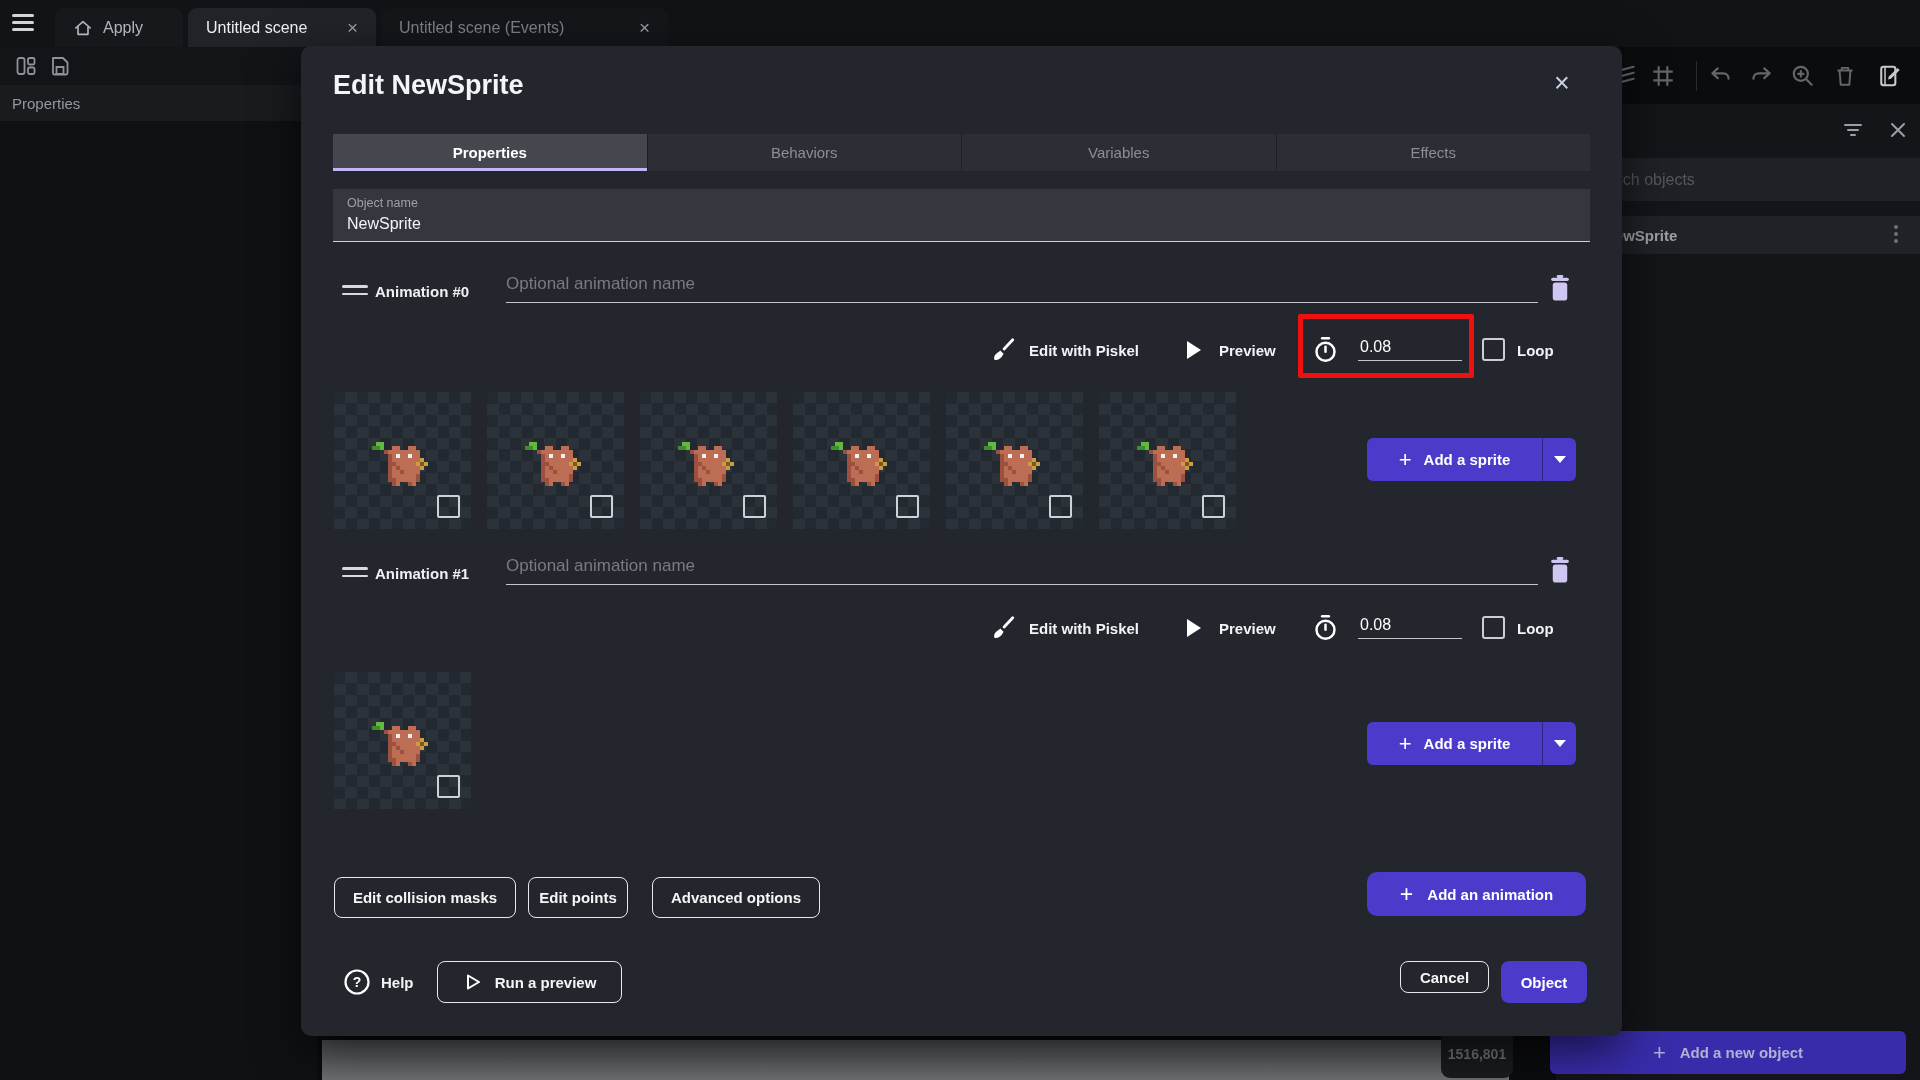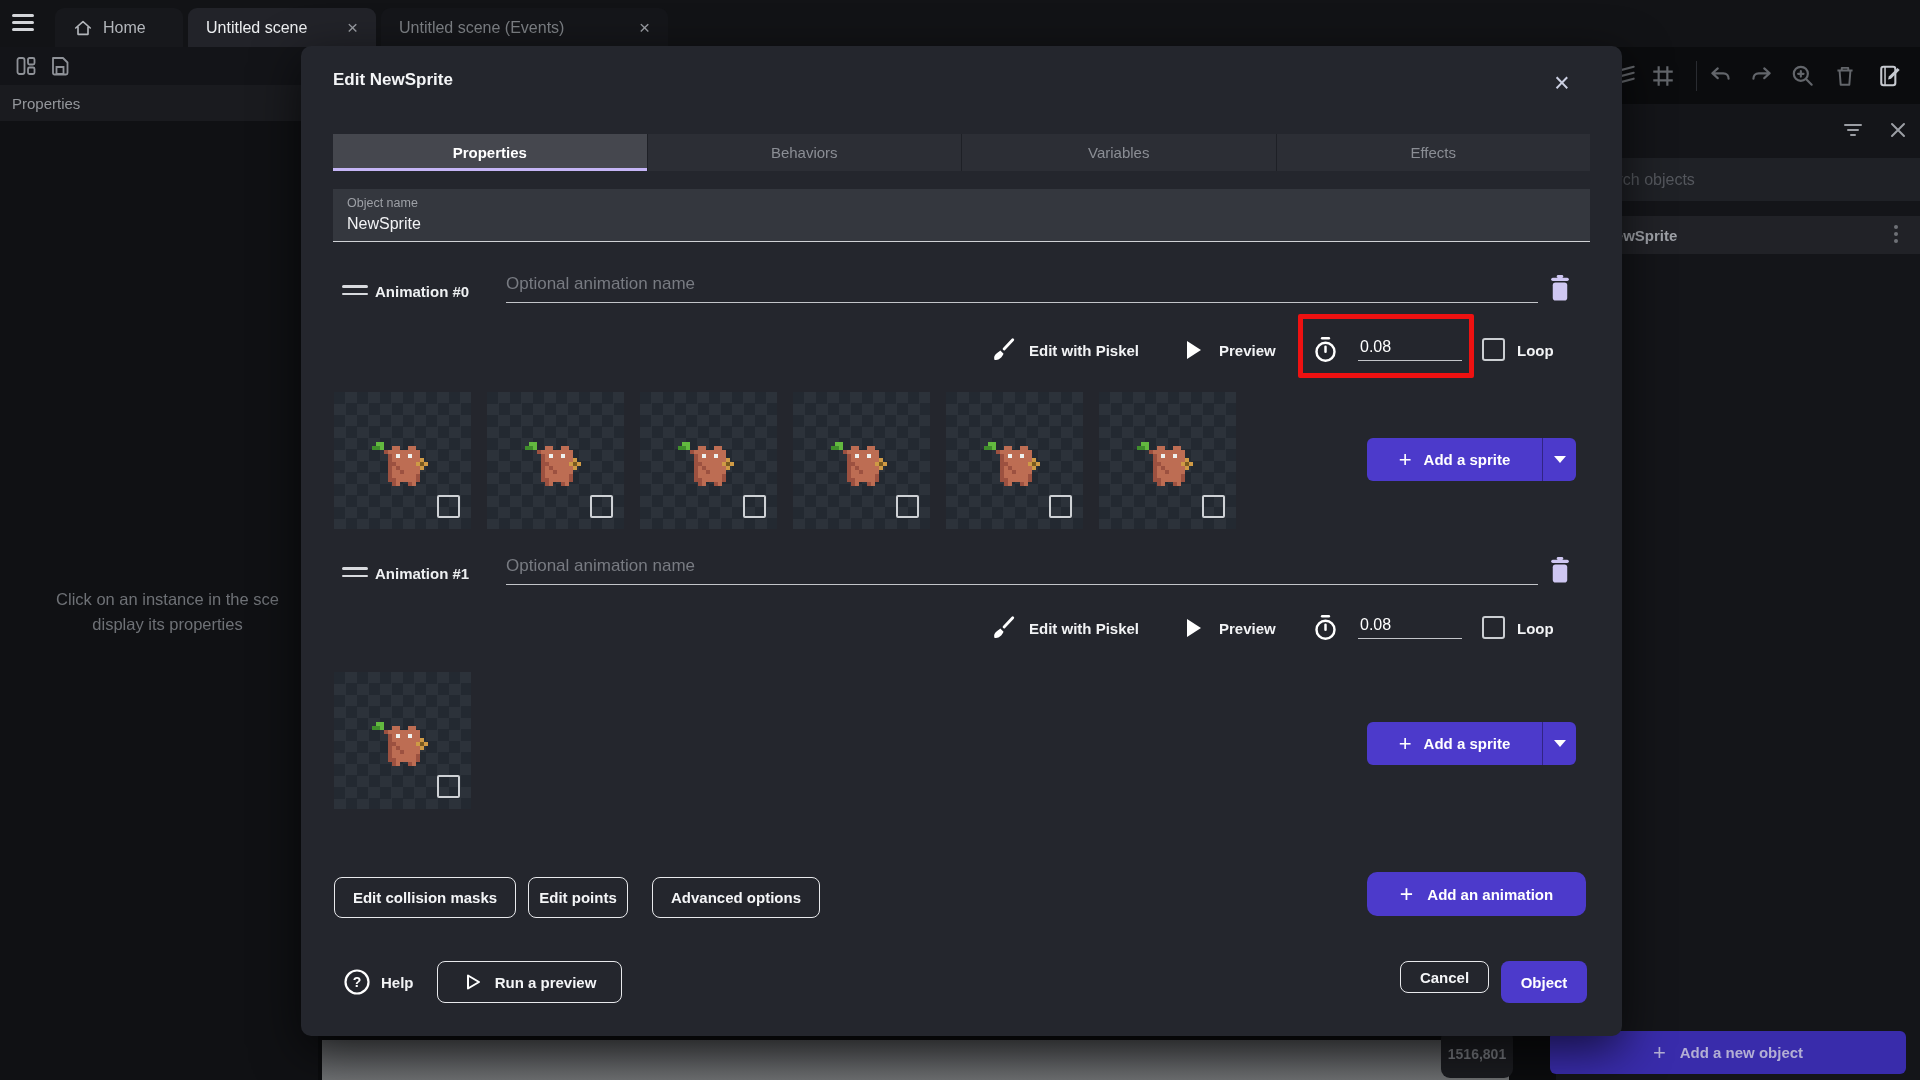--- a/index.html
+++ b/index.html
@@ -39,21 +39,21 @@
   .search-box::placeholder { color:#54575d; }
   .obj-row { position:absolute; left:4px; top:112px; width:360px; height:38px; background:#212227; display:flex; align-items:center; }
   .obj-label { font-size:15px; font-weight:600; color:#9fa2a8; padding-left:44px; }
   .dots { position:absolute; right:22px; top:9px; display:flex; flex-direction:column; gap:3px; cursor:pointer; }
   .dots i { width:4px; height:4px; border-radius:50%; background:#6e7176; }
   .add-object-btn { position:absolute; left:1550px; top:1031px; width:356px; height:43px; background:#392cab; border-radius:6px; border:none; color:#b3afd4; font-size:15px; font-weight:bold; display:flex; align-items:center; justify-content:center; gap:14px; cursor:pointer; font-family:"Liberation Sans", sans-serif; }
   .add-object-btn .plus { font-size:22px; font-weight:400; }
 
   
   .dialog { position:absolute; left:301px; top:46px; width:1321px; height:990px; background:#24262d; border-radius:10px; box-shadow:0 14px 48px rgba(0,0,0,.65); z-index:10; }
-  .dlg-title { position:absolute; left:32px; top:24px; font-size:17px; font-weight:bold; color:#f4f5f7; }
+  .dlg-title { position:absolute; left:32px; top:24px; font-size:27px; font-weight:bold; color:#f4f5f7; }
   .dlg-close { position:absolute; left:1246px; top:22px; width:30px; height:30px; font-size:27px; color:#ccd0e2; text-align:center; line-height:30px; cursor:pointer; }
   .dlg-tabs { position:absolute; left:32px; top:88px; width:1257px; height:37px; display:flex; }
   .dlg-tab { flex:1; background:#2c2e35; color:#8b8e95; font-size:15px; display:flex; align-items:center; justify-content:center; position:relative; border-left:1px solid #1e2026; cursor:pointer; }
   .dlg-tab:first-child { border-left:none; }
   .dlg-tab.active { background:#45474e; color:#ffffff; font-weight:bold; }
   .dlg-tab.active .underline { position:absolute; left:0; bottom:0; width:100%; height:3px; background:#c5b5f6; }
   .objname { position:absolute; left:32px; top:143px; width:1257px; height:53px; background:#34373e; border-bottom:1px solid #d0d2d6; }
   .objname .lab { position:absolute; left:14px; top:7px; font-size:12.5px; color:#9da0a6; }
   .objname .val { position:absolute; left:14px; top:26px; font-size:16px; color:#f2f3f5; }
 
@@ -108,21 +108,21 @@
   <div class="topbar">
     <div class="hamburger">
         <span></span>
         <span></span>
         <span></span>
       </div>
     <div class="tab tab-home">
       <svg width="20" height="20" viewBox="0 0 22 22">
           <path d="M3 11 L11 4 L19 11 M5.5 9.5 V18 H16.5 V9.5" fill="none" stroke="#b3b6bb" stroke-width="1.8" stroke-linecap="round" stroke-linejoin="round"></path>
         </svg>
-      <span>Home</span>
+      <span>Apply</span>
     </div>
     <div class="tab tab-active">
       <span>Untitled scene</span>
       <span class="tab-close">×</span>
     </div>
     <div class="tab tab-idle">
       <span>Untitled scene (Events)</span>
       <span class="tab-close">×</span>
     </div>
   </div>
@@ -135,24 +135,20 @@
           <rect x="14" y="13.5" width="6.5" height="6.5" rx="1.5" fill="none" stroke="#8f9298" stroke-width="1.8"></rect>
         </svg>
       <svg class="abs" style="left:48px; top:7px;" width="24" height="24" viewBox="0 0 24 24">
           <path d="M5 4 H15 L19.5 8.5 V19 a1.5 1.5 0 0 1 -1.5 1.5 H6.5 A1.5 1.5 0 0 1 5 19 Z" fill="none" stroke="#8f9298" stroke-width="1.8" stroke-linejoin="round"></path>
           <path d="M8.5 13 H15.5 V20 H8.5 Z" fill="none" stroke="#8f9298" stroke-width="1.8"></path>
         </svg>
     </div>
     <div class="left-header">
         <span>Properties</span>
       </div>
-    <div class="empty-msg">
-      <div>Click on an instance in the sce</div>
-      <div>display its properties</div>
-    </div>
   </div>
 
   <div class="scene">
     <svg class="tool-ic" style="left:1294px;" viewBox="0 0 24 24">
         <path d="M3 8 L20 3.5 M3 13.5 L20 9 M3 19 L20 14.5" fill="none" stroke="currentColor" stroke-width="2" stroke-linecap="round"></path>
       </svg>
     <svg class="tool-ic" style="left:1332px;" viewBox="0 0 24 24">
         <path d="M8 3 V21 M16 3 V21 M3 8 H21 M3 16 H21" fill="none" stroke="currentColor" stroke-width="2"></path>
       </svg>
     <div class="tool-div" style="left:1378px;"></div>

